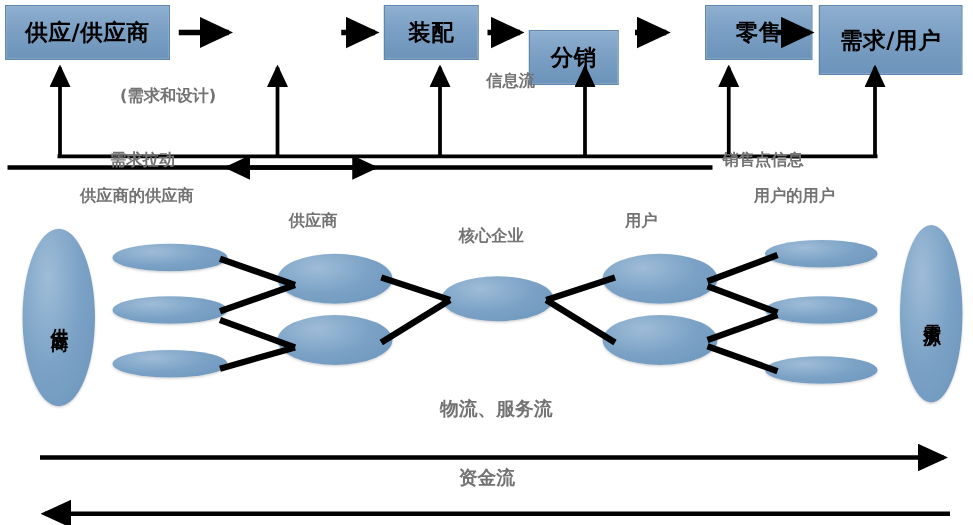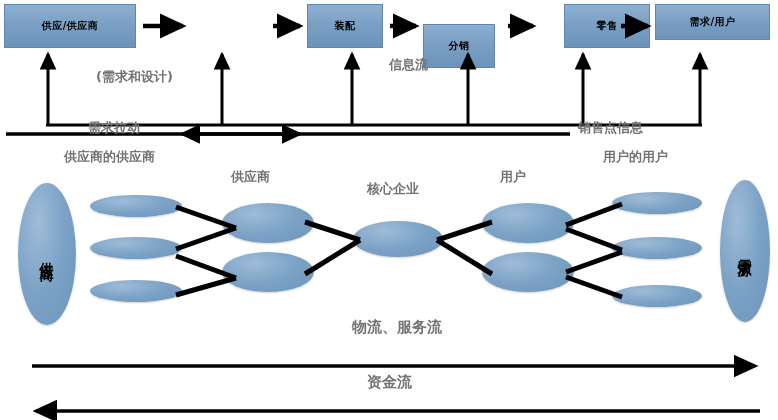--- a/index.html
+++ b/index.html
@@ -5,21 +5,21 @@
   html,body{margin:0;padding:0;background:#ffffff;}
   body{width:778px;height:420px;position:relative;overflow:hidden;
        font-family:"DejaVu Sans","Liberation Sans",sans-serif;color:#000;}
   #root{position:absolute;left:0;top:0;width:778px;height:420px;}
 
   
   .pbox{position:absolute;box-sizing:border-box;
         background:linear-gradient(180deg,#8eafd0 0%,#7ba0c4 45%,#6c93ba 100%);
         border:1px solid #5f86ad;
         display:flex;align-items:center;justify-content:center;
-        font-size:10px;font-weight:700;letter-spacing:0.5px;color:#000;}
+        font-size:18px;font-weight:700;letter-spacing:0.5px;color:#000;}
 
   
   svg.layer{position:absolute;left:0;top:0;width:778px;height:420px;
             pointer-events:none;overflow:visible;}
 
   
   .lbl{position:absolute;font-size:13px;font-weight:700;white-space:nowrap;color:#737373;}
   .lbl.big{font-size:15px;}
 
   
@@ -40,21 +40,21 @@
   </div>
   <div class="pbox" style="left:307px;top:4px;width:76px;height:44px;font-family:Liberation Serif, serif;">
     <span>装配</span>
   </div>
   <div class="pbox" style="left:423px;top:4px;width:72px;height:44px;margin-top:20px;">
     <span>分销</span>
   </div>
   <div class="pbox" style="left:564px;top:4px;width:86px;height:44px;">
     <span>零售</span>
   </div>
-  <div class="pbox" style="left:655px;top:4px;width:115px;height:36px;">
+  <div class="pbox" style="left:655px;top:4px;width:115px;height:56px;">
     <span>需求/用户</span>
   </div>
 
   <div class="ell tall" style="left:18px;top:183px;width:58px;height:142px;">
     <span class="vtext">供应商</span>
   </div>
   <div class="ell tall" style="left:720px;top:180px;width:50px;height:142px;">
     <span class="vtext">需求源</span>
   </div>
 

